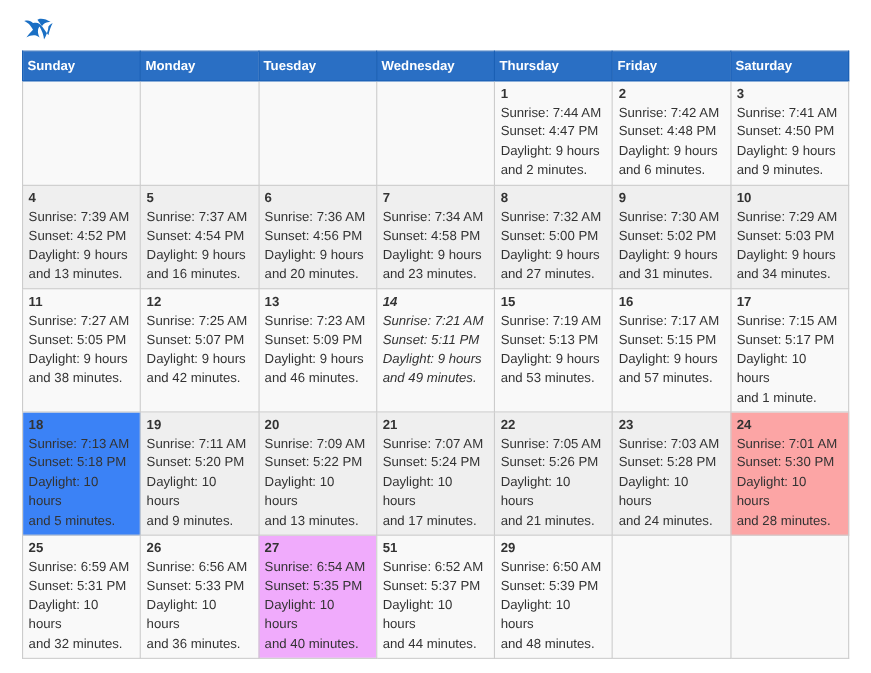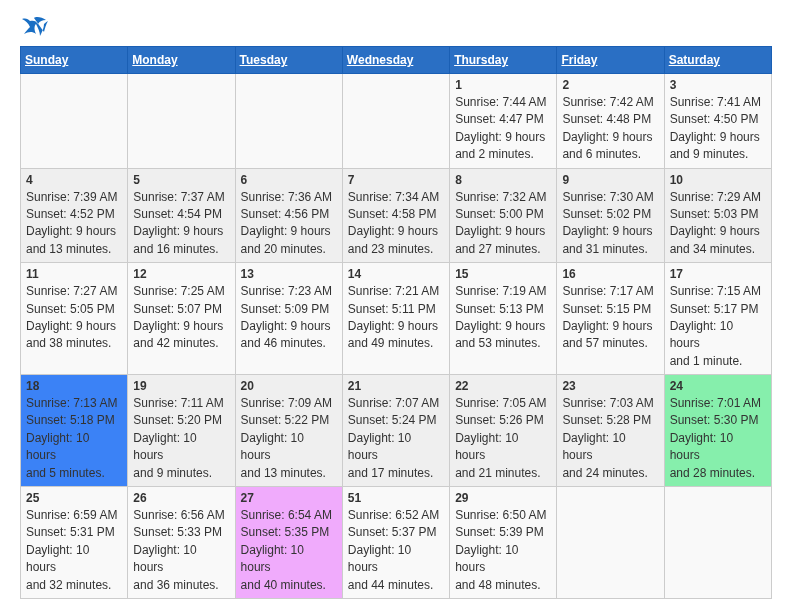--- a/index.html
+++ b/index.html
@@ -37,21 +37,20 @@
       font-size: 11px;
     }
     .calendar thead tr th {
       background: #2a6fc4;
       color: #fff;
       font-size: 12px;
       font-weight: bold;
       padding: 6px 4px;
       text-align: left;
       border: 1px solid #1a5fb4;
-      text-decoration: underline;
     }
     .calendar tbody tr td {
       vertical-align: top;
       border: 1px solid #ccc;
       padding: 4px 5px;
       width: calc(100% / 7);
       min-height: 80px;
       background: #fff;
     }
     .calendar tbody tr:nth-child(odd) td {
@@ -161,21 +160,21 @@
           <div class="day-info">Sunrise: 7:27 AM<br>Sunset: 5:05 PM<br>Daylight: 9 hours<br>and 38 minutes.</div>
         </td>
         <td style="background: rgb(249, 249, 249);">
           <span class="day-number">12</span>
           <div class="day-info">Sunrise: 7:25 AM<br>Sunset: 5:07 PM<br>Daylight: 9 hours<br>and 42 minutes.</div>
         </td>
         <td style="background: rgb(249, 249, 249);">
           <span class="day-number">13</span>
           <div class="day-info">Sunrise: 7:23 AM<br>Sunset: 5:09 PM<br>Daylight: 9 hours<br>and 46 minutes.</div>
         </td>
-        <td style="background: rgb(249, 249, 249);">
+        <td style="background: rgb(249, 249, 249); font-style: italic;">
           <span class="day-number">14</span>
           <div class="day-info">Sunrise: 7:21 AM<br>Sunset: 5:11 PM<br>Daylight: 9 hours<br>and 49 minutes.</div>
         </td>
         <td style="background: rgb(249, 249, 249);">
           <span class="day-number">15</span>
           <div class="day-info">Sunrise: 7:19 AM<br>Sunset: 5:13 PM<br>Daylight: 9 hours<br>and 53 minutes.</div>
         </td>
         <td style="background: rgb(249, 249, 249);">
           <span class="day-number">16</span>
           <div class="day-info">Sunrise: 7:17 AM<br>Sunset: 5:15 PM<br>Daylight: 9 hours<br>and 57 minutes.</div>
@@ -203,21 +202,21 @@
           <div class="day-info">Sunrise: 7:07 AM<br>Sunset: 5:24 PM<br>Daylight: 10 hours<br>and 17 minutes.</div>
         </td>
         <td style="background: rgb(239, 239, 239);">
           <span class="day-number">22</span>
           <div class="day-info">Sunrise: 7:05 AM<br>Sunset: 5:26 PM<br>Daylight: 10 hours<br>and 21 minutes.</div>
         </td>
         <td style="background: rgb(239, 239, 239);">
           <span class="day-number">23</span>
           <div class="day-info">Sunrise: 7:03 AM<br>Sunset: 5:28 PM<br>Daylight: 10 hours<br>and 24 minutes.</div>
         </td>
-        <td style="background: #86efac;">
+        <td style="background: #fca5a5;">
           <span class="day-number">24</span>
           <div class="day-info">Sunrise: 7:01 AM<br>Sunset: 5:30 PM<br>Daylight: 10 hours<br>and 28 minutes.</div>
         </td>
       </tr>
       <tr>
         <td style="background: rgb(249, 249, 249);">
           <span class="day-number">25</span>
           <div class="day-info">Sunrise: 6:59 AM<br>Sunset: 5:31 PM<br>Daylight: 10 hours<br>and 32 minutes.</div>
         </td>
         <td style="background: rgb(249, 249, 249);">

